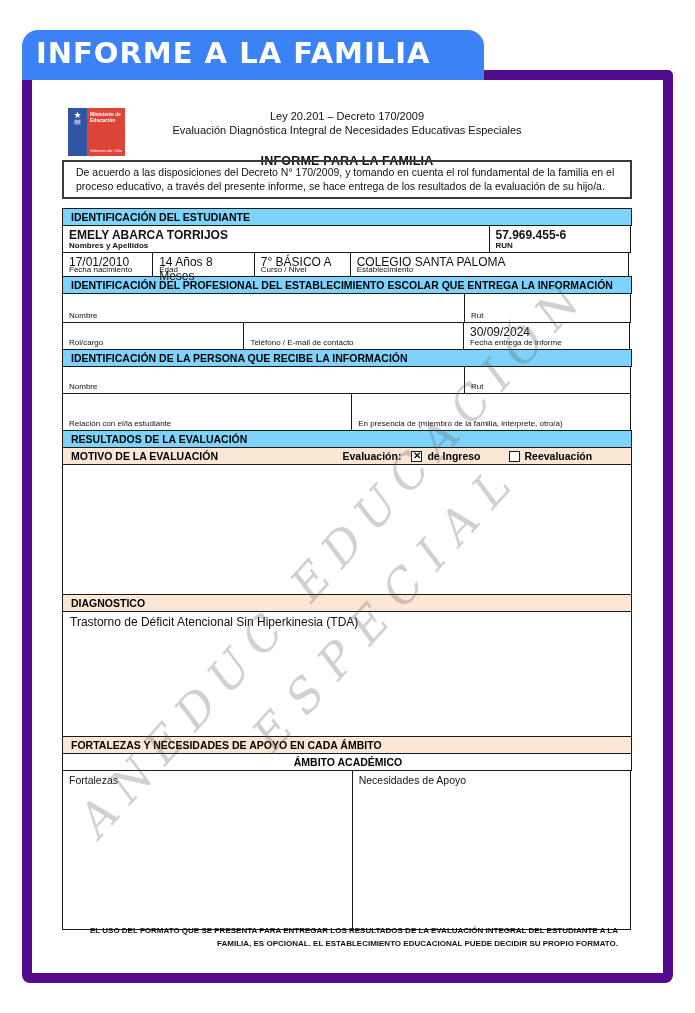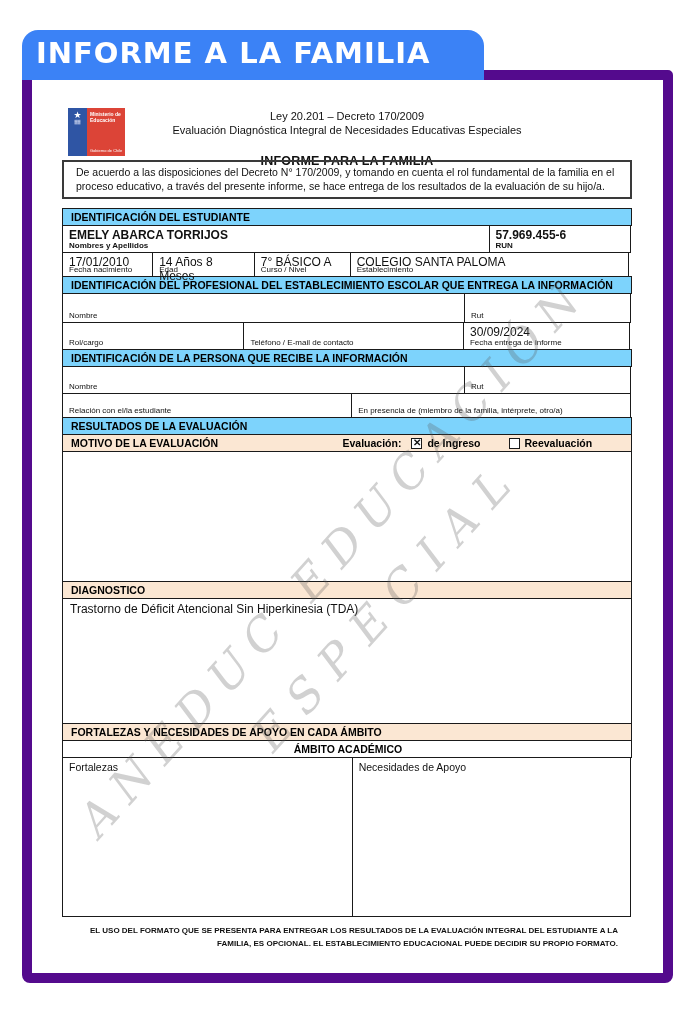--- a/index.html
+++ b/index.html
@@ -184,21 +184,21 @@
   <div class="row" style="height:28px;">
     <div class="cell" style="width:70.7%;">
       <span class="v"></span>
       <span class="l">Nombre</span>
     </div>
     <div class="cell" style="width:29.3%;">
       <span class="v"></span>
       <span class="l">Rut</span>
     </div>
   </div>
-  <div class="row" style="height:25px;">
+  <div class="row" style="height:38px;">
     <div class="cell" style="width:50.9%;">
       <span class="v"></span>
       <span class="l">Relación con el/la estudiante</span>
     </div>
     <div class="cell" style="width:49.1%;">
       <span class="v"></span>
       <span class="l">En presencia de (miembro de la familia, intérprete, otro/a)</span>
     </div>
   </div>
 

